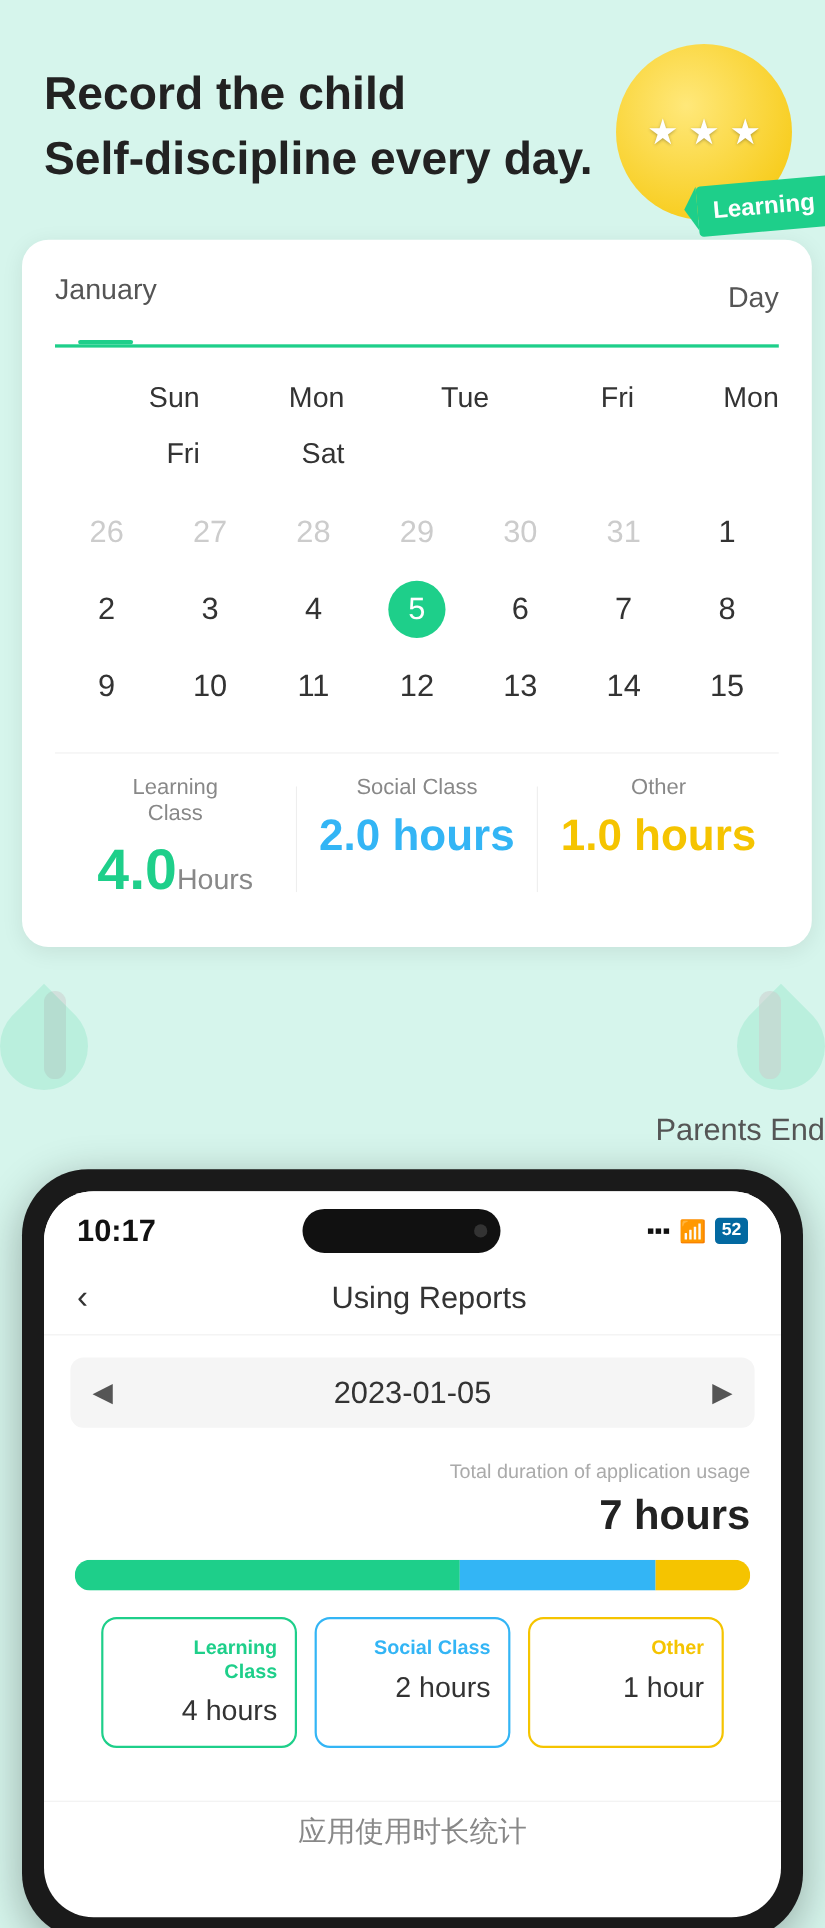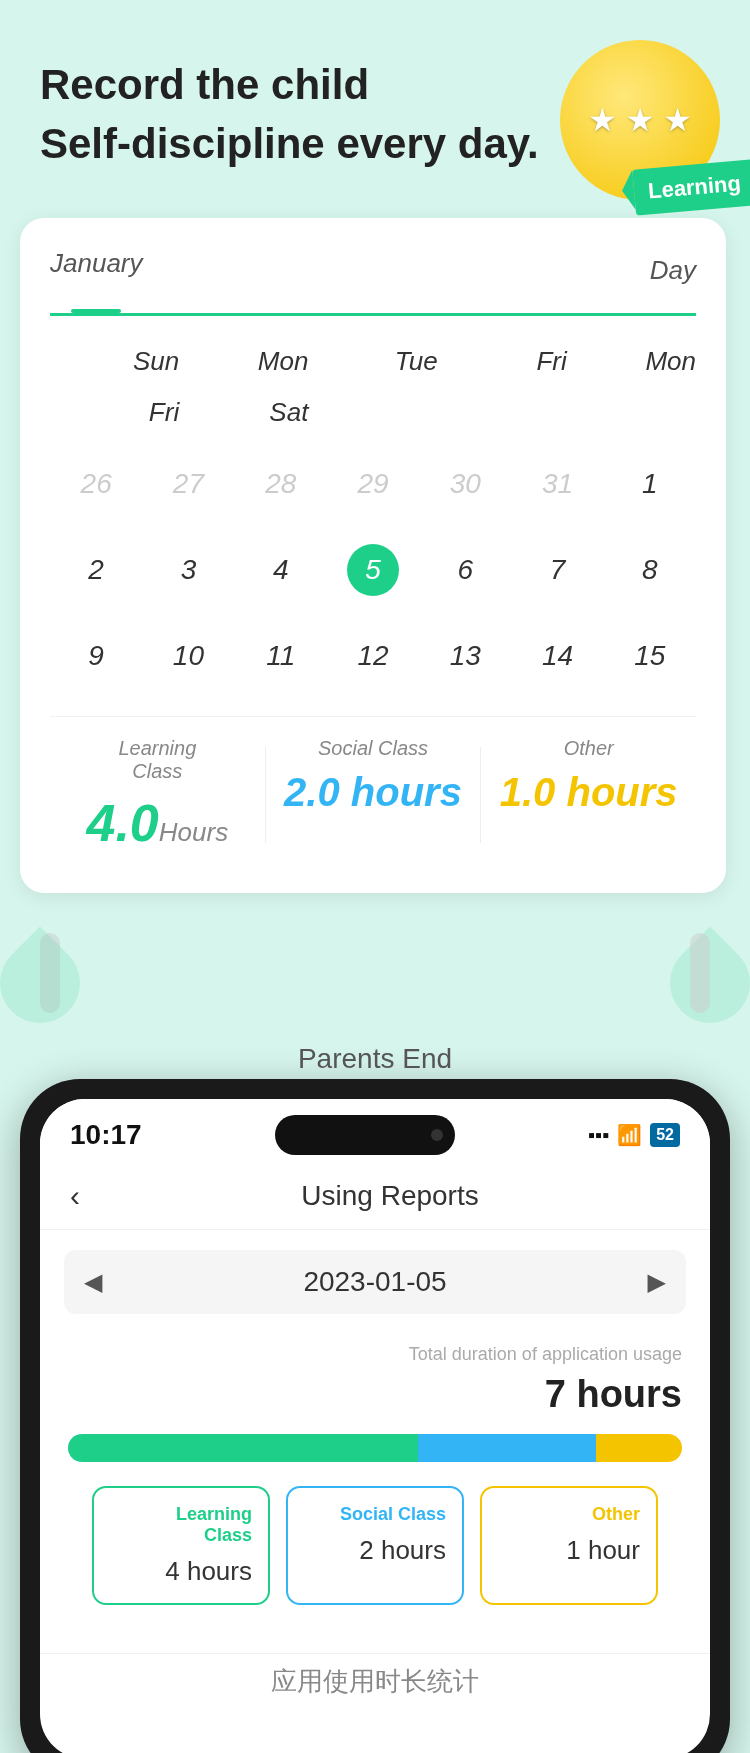--- a/index.html
+++ b/index.html
@@ -70,26 +70,25 @@
       position: absolute;
       left: -12px;
       top: 0;
       border-top: 20px solid transparent;
       border-bottom: 20px solid transparent;
       border-right: 12px solid #1ecf8a;
     }
 
     
     .calendar-card {
-      margin: 20px 24px 30px 20px;
+      margin: 20px 12px 30px 20px;
       background: white;
       border-radius: 24px;
       padding: 30px 30px 40px 30px;
       box-shadow: 0 4px 20px rgba(0,0,0,0.08);
-      font-style: italic;
     }
     .calendar-header {
       display: flex;
       justify-content: space-between;
       align-items: center;
       padding-bottom: 20px;
       border-bottom: 3px solid #1ecf8a;
     }
     .calendar-month {
       font-size: 26px;
@@ -124,21 +123,21 @@
     .weekday {
       font-size: 26px;
       color: #333;
       font-weight: 500;
       padding: 10px 0;
     }
     .calendar-days {
       display: grid;
       grid-template-columns: repeat(7, 1fr);
       text-align: center;
-      row-gap: 26px;
+      row-gap: 10px;
     }
     .cal-day {
       font-size: 28px;
       padding: 14px 0;
       color: #333;
       cursor: pointer;
     }
     .cal-day.prev-month {
       color: #ccc;
     }
@@ -212,24 +211,24 @@
       background: #ccc;
       border-radius: 10px;
       opacity: 0.5;
     }
 
     
     .parents-end-section {
       padding: 20px 0;
     }
     .parents-end-label {
-      text-align: center;
+      text-align: right;
       font-size: 28px;
       color: #555;
-      margin-bottom: 4px;
+      margin-bottom: 20px;
     }
 
     
     .phone-frame {
       margin: 0 20px;
       background: #1a1a1a;
       border-radius: 60px;
       padding: 20px;
       box-shadow: 0 10px 40px rgba(0,0,0,0.3);
       min-height: 700px;

